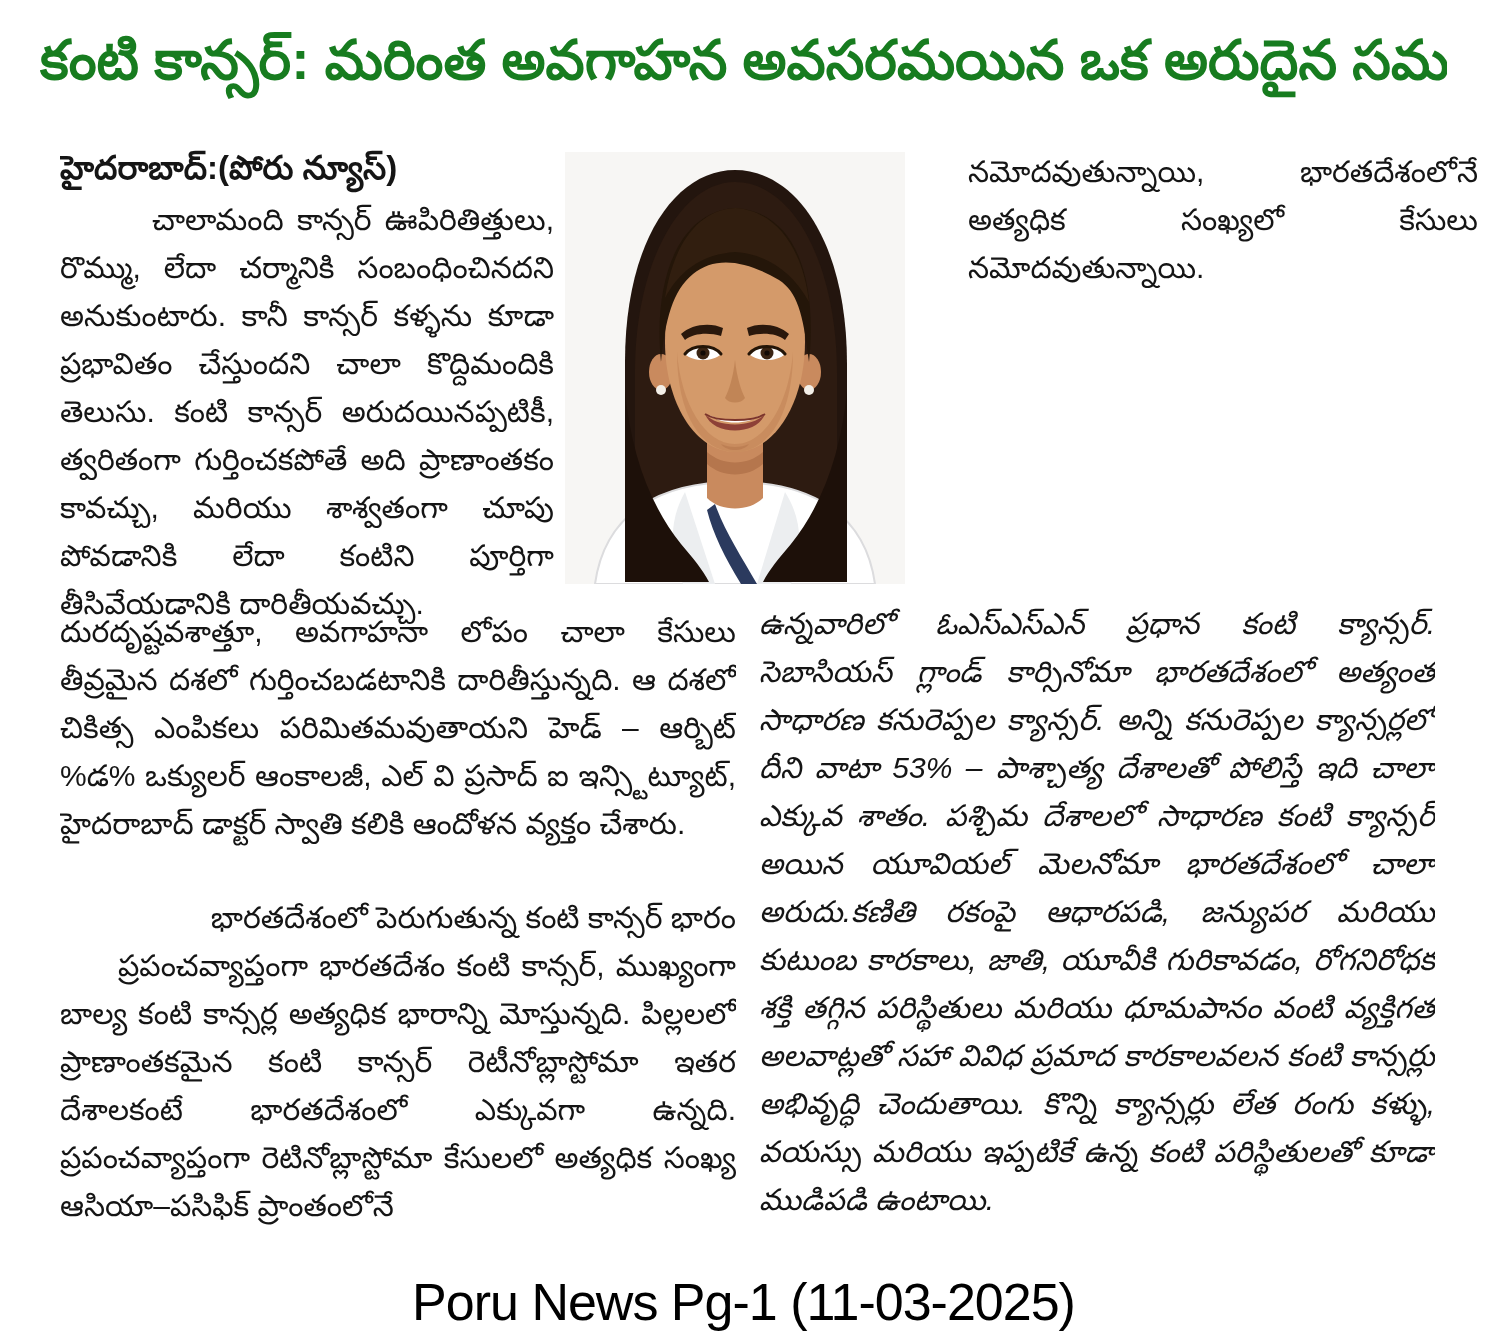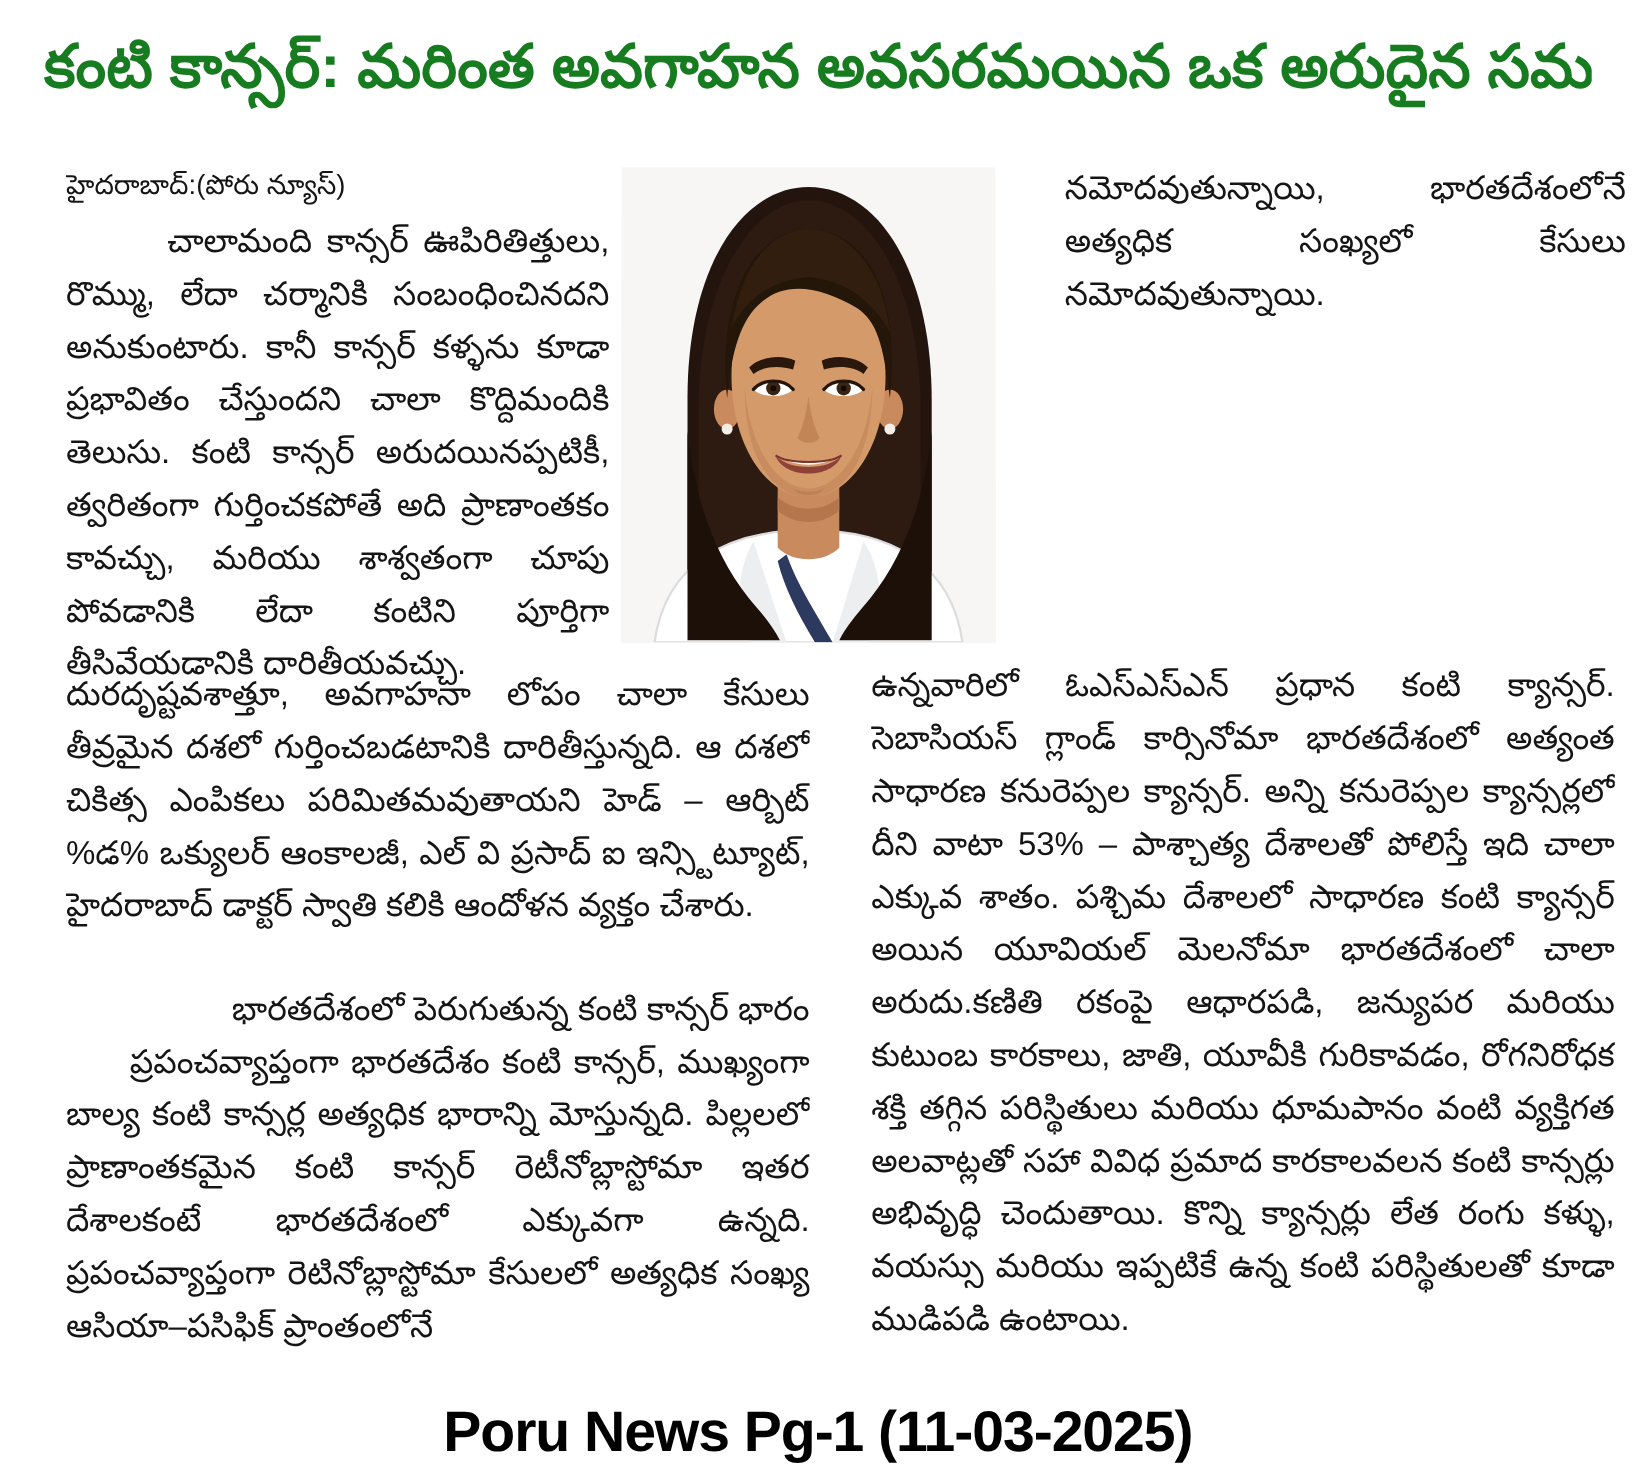--- a/index.html
+++ b/index.html
@@ -31,52 +31,52 @@
 
   .col{position:absolute;overflow:hidden;}
   .col p{margin:0;}
   .body{
     font-size:30px;
     line-height:48px;
     text-align:justify;
     color:var(--ink);
   }
   .dateline{
-    font-size:25px;
-    font-weight:normal;
+    font-size:33px;
+    font-weight:bold;
     line-height:52px;
     margin-bottom:2px !important;
   }
   .indent-lg{text-indent:92px;}
   .indent-md{text-indent:58px;}
   .parabreak{margin-top:46px !important;}
   .subhead{
     text-indent:116px;
     text-align:right;
     margin-top:46px !important;
     white-space:nowrap;
   }
 
   .left-narrow{left:60px;top:142px;width:494px;height:500px;}
   .left-wide{left:60px;top:608px;width:676px;height:666px;}
   .right-narrow{left:968px;top:148px;width:510px;height:452px;}
-  .right-wide{left:792px;top:600px;width:676px;height:674px;}
+  .right-wide{left:759px;top:600px;width:676px;height:674px;font-style:italic;}
 
   .photo{
     position:absolute;left:565px;top:152px;width:340px;height:432px;
     overflow:hidden;
     background:linear-gradient(180deg,#fbfaf8 0%,#f3f1ee 55%,#ececea 100%);
   }
   .photo svg{display:block;width:100%;height:100%;}
 
   .footer-credit{
     position:absolute;left:0px;top:1272px;width:1487px;height:64px;
     text-align:center;
     font-size:52px;
-    font-weight:700;
+    font-weight:400;
     letter-spacing:-1px;
     color:#000000;
     font-family:"Liberation Sans","DejaVu Sans",sans-serif;
   }
 </style>
 </head>
 <body>
 
 <div class="page">
 

